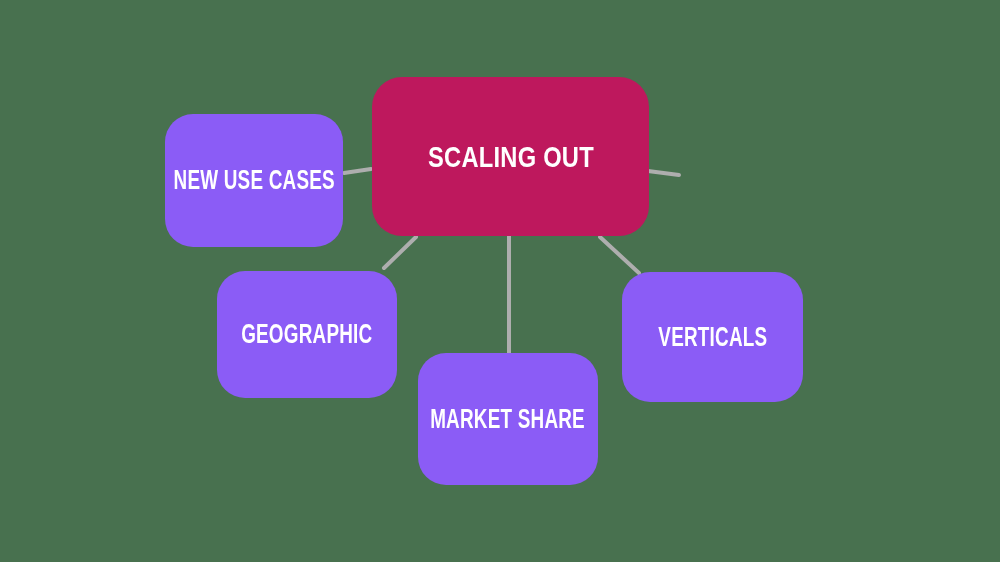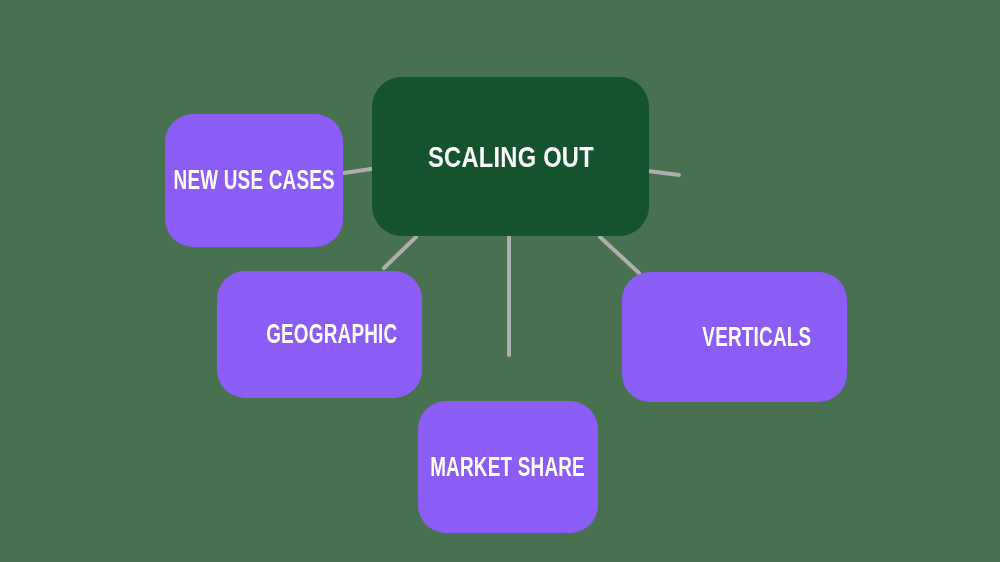--- a/index.html
+++ b/index.html
@@ -44,32 +44,32 @@
   .node .lbl {
     display: inline-block;
     font-size: 27px;
     letter-spacing: 0.3px;
     transform: scaleX(0.70);
     transform-origin: 50% 50%;
   }
   .node.center {
     left: 372px; top: 77px;
     width: 277px; height: 159px;
-    background: #14532d;
+    background: #be185d;
     border-radius: 30px;
   }
   .node.center .lbl {
     font-size: 30px;
     transform: scaleX(0.79);
   }
   .node.usecases  { left: 165px; top: 114px; width: 178px; height: 133px; }
   .node.segments  { left: 678px; top: 118px; width: 182px; height: 129px; }
-  .node.geographic{ left: 217px; top: 271px; width: 180px; height: 127px; padding-left: 25px; }
-  .node.market    { left: 418px; top: 353px; width: 180px; height: 132px; margin-top: 48px; }
-  .node.verticals { left: 622px; top: 272px; width: 181px; height: 130px; padding-left: 44px; }
+  .node.geographic{ left: 217px; top: 271px; width: 180px; height: 127px; }
+  .node.market    { left: 418px; top: 353px; width: 180px; height: 132px; }
+  .node.verticals { left: 622px; top: 272px; width: 181px; height: 130px; }
 </style>
 </head>
 <body>
 
 <div class="stage">
 
   <svg class="wires" viewBox="0 0 1000 562" xmlns="http://www.w3.org/2000/svg">
     <line x1="344" y1="173" x2="371" y2="169"></line>
     <line x1="648" y1="171" x2="679" y2="175"></line>
     <line x1="416" y1="237" x2="384" y2="268"></line>

